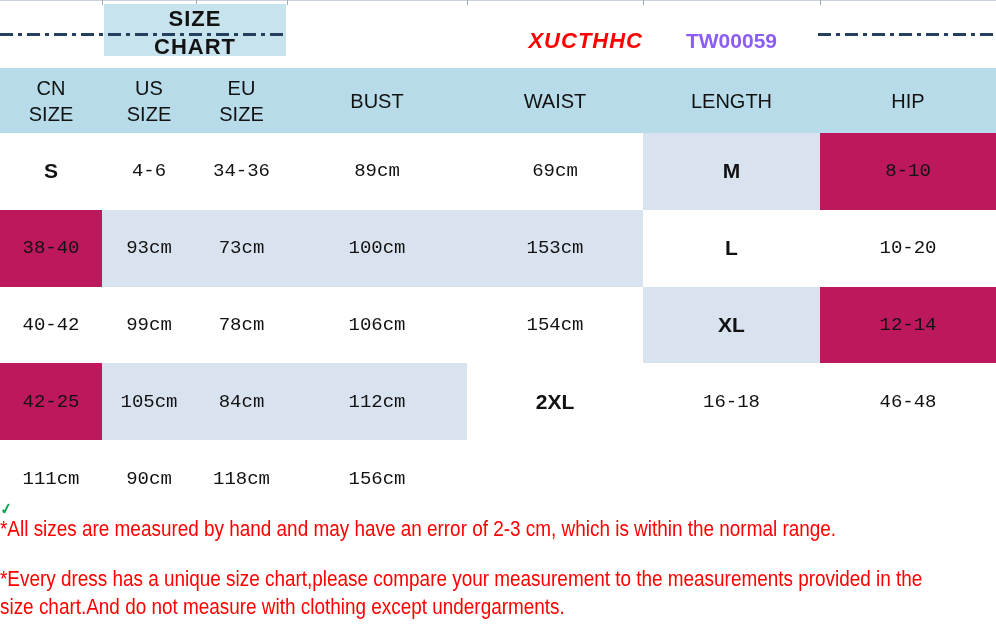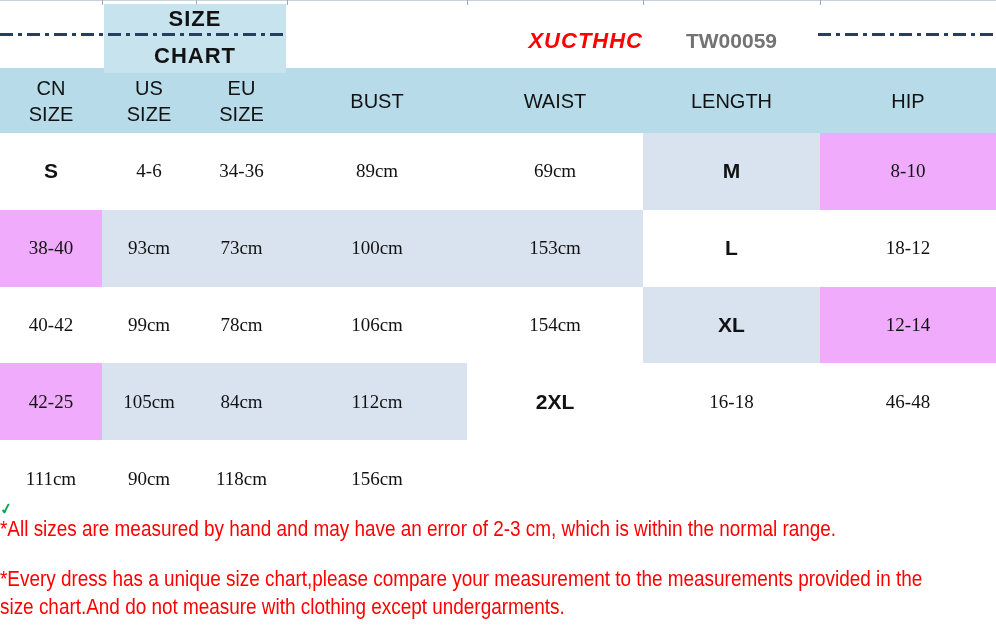--- a/index.html
+++ b/index.html
@@ -4,48 +4,48 @@
 <style>
   html,body{margin:0;padding:0;}
   body{font-family:"Liberation Sans",sans-serif;background:#ffffff;}
   .canvas{position:relative;width:996px;height:631px;background:#ffffff;overflow:hidden;}
 
   
   .top-border{position:absolute;top:0;left:0;width:996px;height:1px;background:#c9d2da;}
   .tick{position:absolute;top:0;width:1px;height:5px;background:#9fa9b6;}
 
   
-  .size-chart-box{position:absolute;left:104px;top:4px;width:182px;height:69px;background:#c7e3ee;
+  .size-chart-box{position:absolute;left:104px;top:4px;width:182px;height:52px;background:#c7e3ee;
     display:flex;flex-direction:column;justify-content:space-between;align-items:center;
     padding:1px 0 3px 0;box-sizing:border-box;z-index:1;}
   .size-chart-box .bx{font-size:22px;font-weight:bold;color:#121212;letter-spacing:1px;line-height:28px;}
 
   
   .dashline{position:absolute;top:33px;height:3px;z-index:2;
     background:repeating-linear-gradient(90deg,#24405e 0 13px,rgba(0,0,0,0) 13px 18px,#24405e 18px 22px,rgba(0,0,0,0) 22px 27px);}
   .dash-left{left:0;width:286px;}
   .dash-right{left:818px;width:178px;}
 
   .brand{position:absolute;left:287px;top:14px;width:356px;height:54px;line-height:54px;
     text-align:right;color:#ff0000;font-weight:bold;font-size:22px;letter-spacing:1px;font-style:italic;}
   .model{position:absolute;left:643px;top:14px;width:177px;height:54px;line-height:54px;
-    text-align:center;color:#737373;font-weight:bold;font-size:21px;}
+    text-align:center;color:#8b5cf6;font-weight:bold;font-size:21px;}
 
   
   .grid-cols{display:grid;grid-template-columns:102px 94px 91px 180px 176px 177px 176px;}
   .header-row{position:absolute;top:68px;left:0;width:996px;height:65px;background:#b7dbe8;align-items:center;}
   .hcell{text-align:center;font-size:20px;color:#121212;line-height:26px;}
   .hcell .narrow{display:block;width:58px;margin:0 auto;}
 
   .data-grid{position:absolute;top:133px;left:0;width:996px;grid-auto-rows:76.8px;}
   .cell{display:flex;align-items:center;justify-content:center;color:#121212;}
   .cell.size{font-weight:bold;font-size:21px;}
-  .cell.mono{font-family:Liberation Serif, serif;font-size:19px;letter-spacing:0;}
+  .cell.mono{font-family:Liberation Mono, monospace;font-size:19px;letter-spacing:0;}
   .sa{background:#d9e3ef;}  
-  .sb{background:#f0abfc;}  
+  .sb{background:#be185d;}  
 
   
   .note{position:absolute;left:0;color:#ff0000;font-size:22px;white-space:nowrap;}
   .note .cond{display:inline-block;transform:scaleX(0.86);transform-origin:left center;}
   .check{position:absolute;left:0;top:500px;color:#00a650;font-size:15px;font-weight:bold;transform:rotate(-10deg);}
 </style>
 </head>
 <body>
 
 <div class="canvas">
@@ -95,21 +95,21 @@
 
     <div class="cell size sa">M</div>
     <div class="cell mono sb">8-10</div>
     <div class="cell mono sb">38-40</div>
     <div class="cell mono sa">93cm</div>
     <div class="cell mono sa">73cm</div>
     <div class="cell mono sa">100cm</div>
     <div class="cell mono sa">153cm</div>
 
     <div class="cell size">L</div>
-    <div class="cell mono">18-12</div>
+    <div class="cell mono">10-20</div>
     <div class="cell mono">40-42</div>
     <div class="cell mono">99cm</div>
     <div class="cell mono">78cm</div>
     <div class="cell mono">106cm</div>
     <div class="cell mono">154cm</div>
 
     <div class="cell size sa">XL</div>
     <div class="cell mono sb">12-14</div>
     <div class="cell mono sb">42-25</div>
     <div class="cell mono sa">105cm</div>

